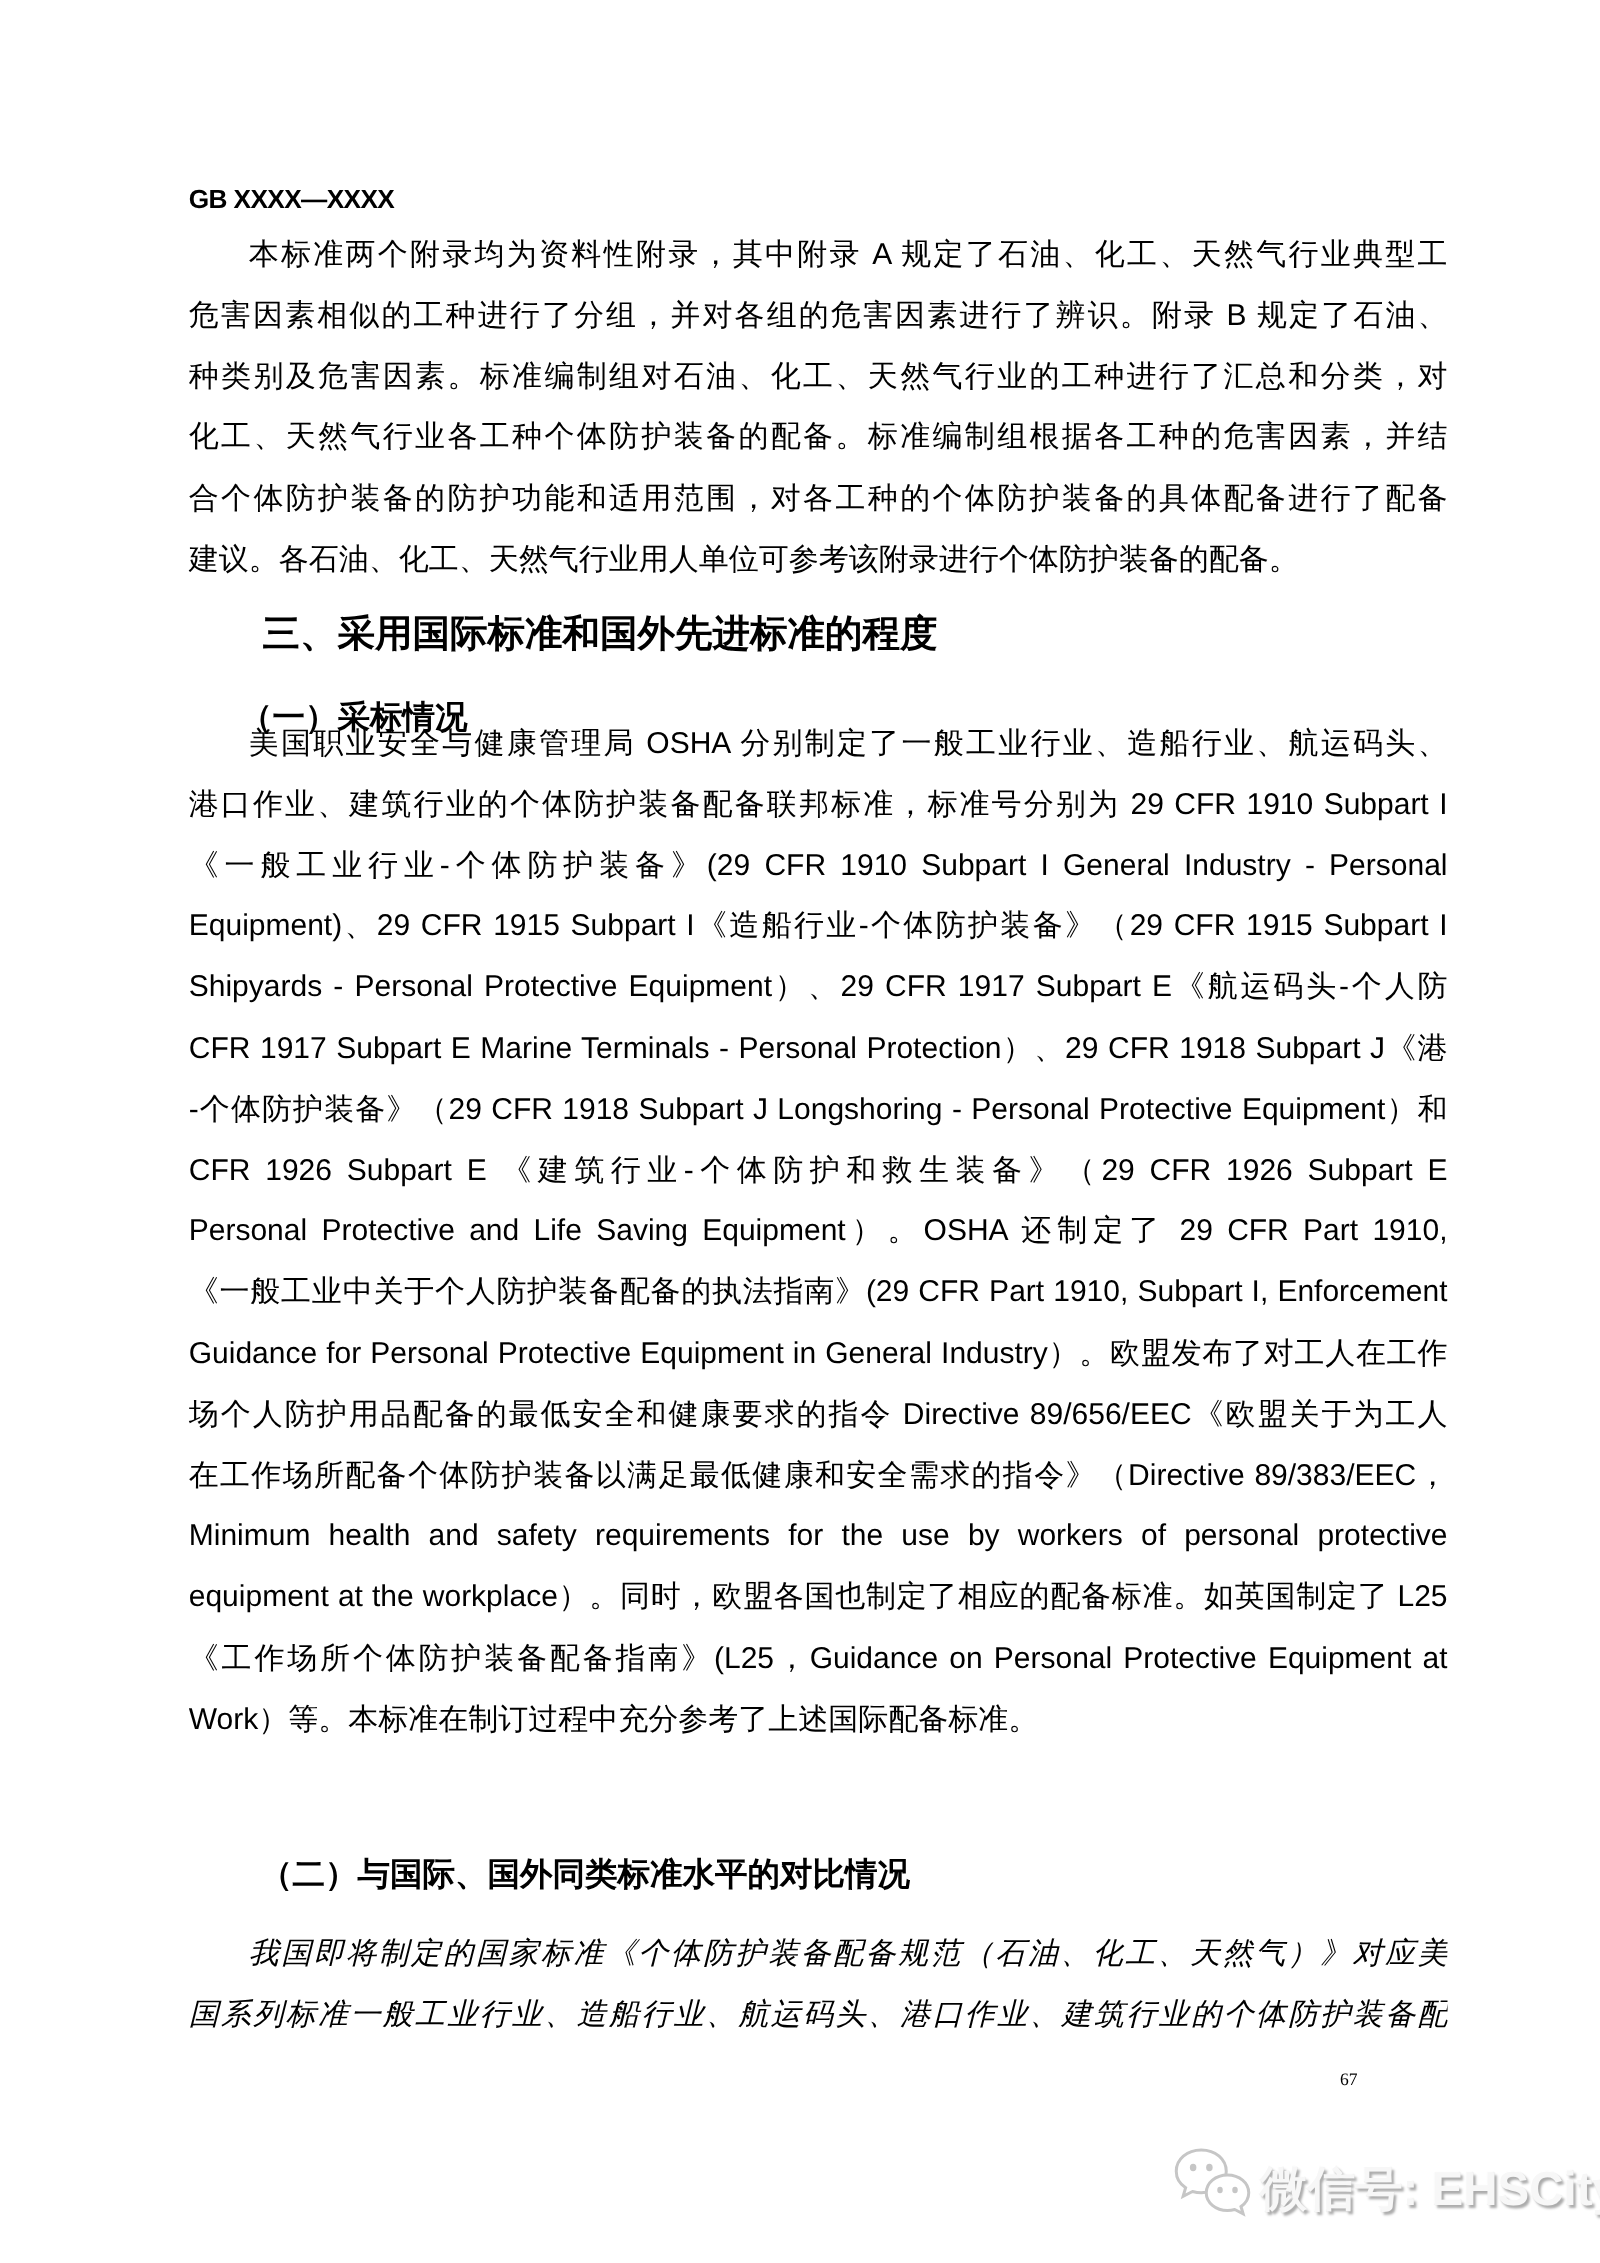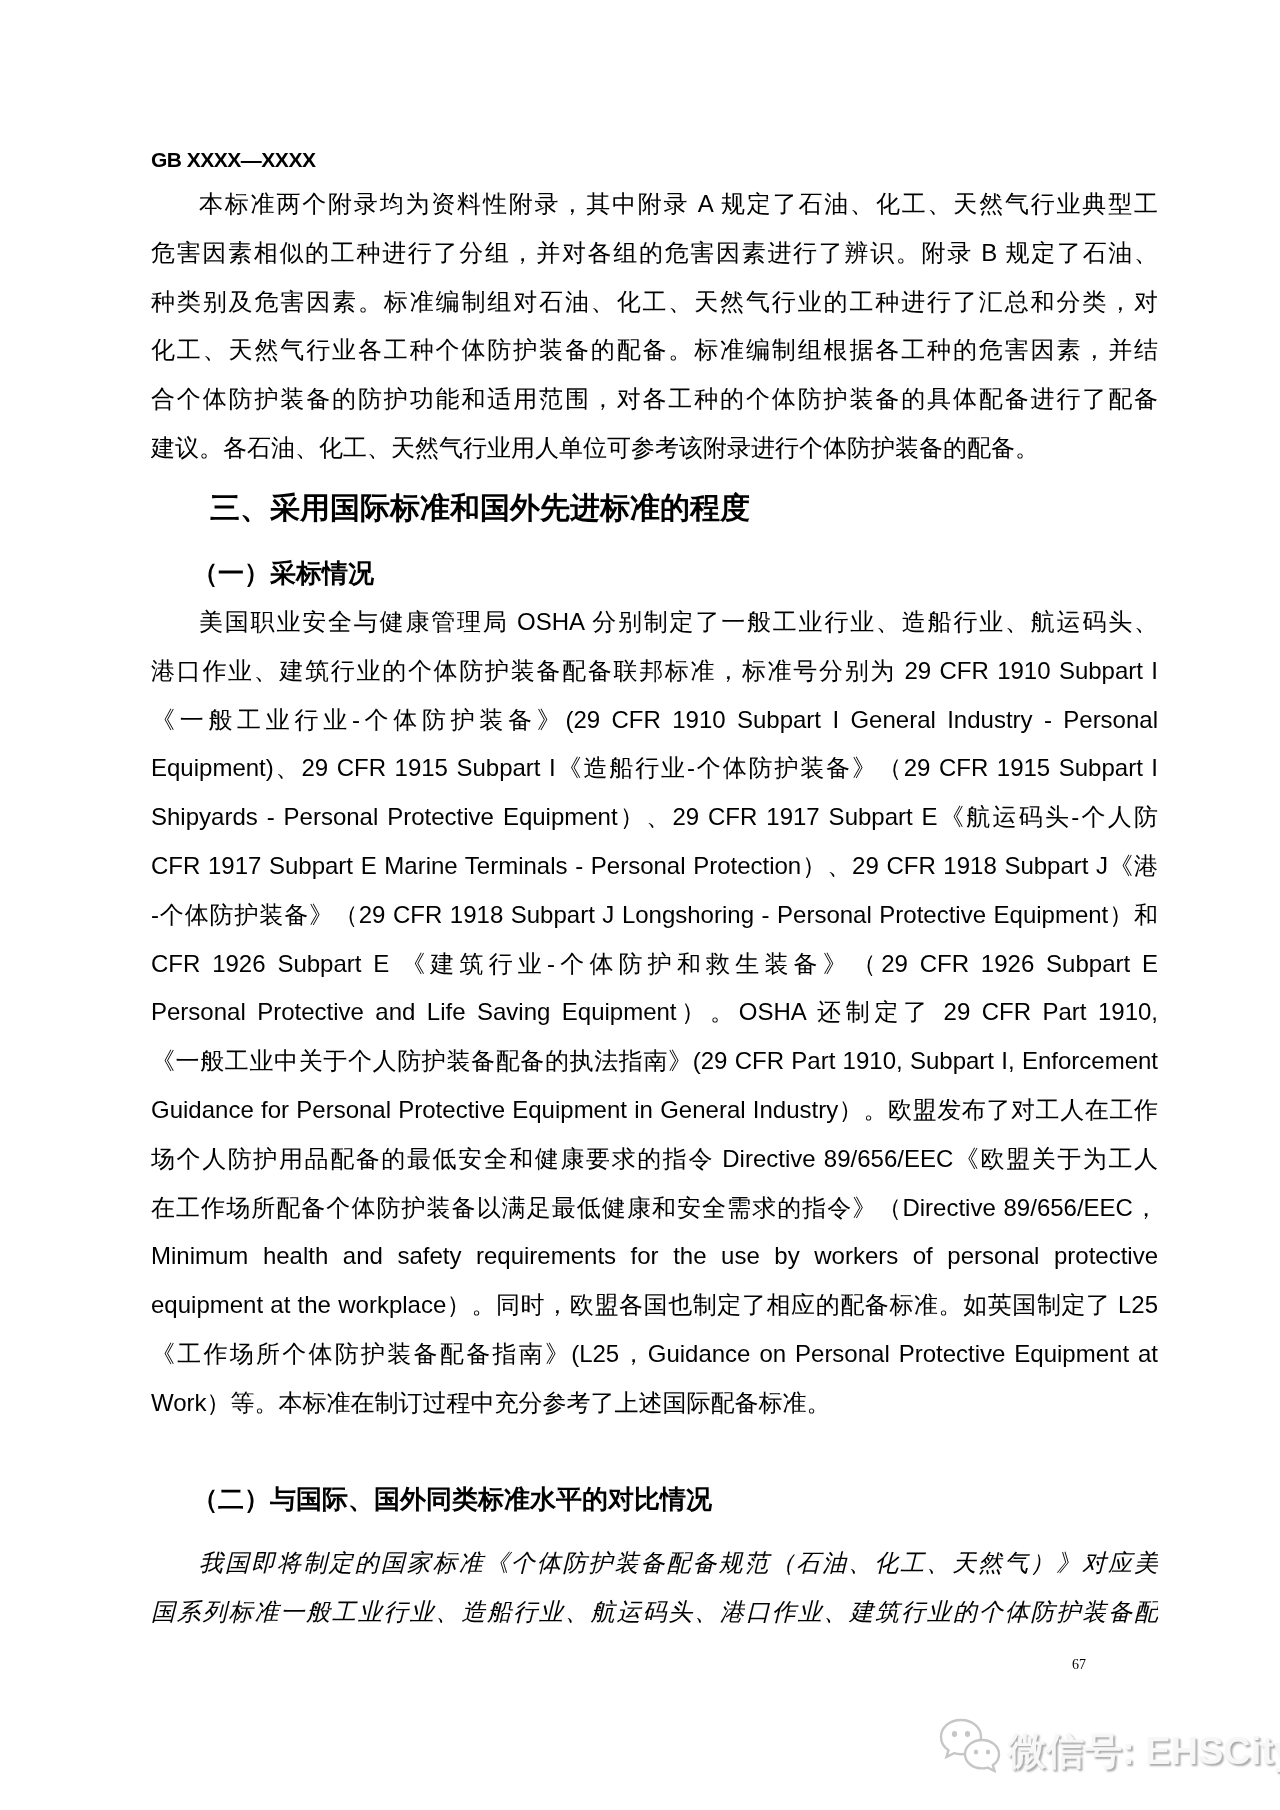--- a/index.html
+++ b/index.html
@@ -12,29 +12,29 @@
     letter-spacing:-0.5px;font-family:"Liberation Sans",sans-serif;
   }
   .para{position:absolute;left:151px;width:1007px;}
   .line{
     height:48.8px;line-height:48.8px;font-size:24px;overflow:hidden;
     text-align:justify;text-align-last:justify;
   }
   .line.first{text-indent:48px;}
   .line.end{text-align-last:left;}
   .p1{top:180px;}
-  .p2{top:598px;}
+  .p2{top:571px;}
   .p3{top:1539px;font-style:italic;}
   .h1{
     position:absolute;left:210px;top:486px;font-size:30px;font-weight:bold;
     line-height:44px;
   }
   .h2{position:absolute;font-size:26px;font-weight:bold;line-height:40px;}
   .h2.sub1{left:192px;top:553px;}
-  .h2.sub2{left:192px;top:1479px;}
+  .h2.sub2{left:208px;top:1479px;}
   .page-number{
     position:absolute;left:1072px;top:1657px;font-size:14px;
     font-family:"Liberation Serif",serif;
   }
   .watermark{
     position:absolute;left:938px;top:1716px;display:flex;align-items:center;
     gap:6px;
   }
   .watermark .wm-text{
     font-size:38px;font-weight:bold;color:#f7f7f7;white-space:nowrap;
@@ -68,21 +68,21 @@
     <div class="line">《一般工业行业-个体防护装备》(29 CFR 1910 Subpart I General Industry - Personal Protective</div>
     <div class="line">Equipment)、29 CFR 1915 Subpart I《造船行业-个体防护装备》（29 CFR 1915 Subpart I</div>
     <div class="line">Shipyards - Personal Protective Equipment）、29 CFR 1917 Subpart E《航运码头-个人防护》（29</div>
     <div class="line">CFR 1917 Subpart E Marine Terminals - Personal Protection）、29 CFR 1918 Subpart J《港口作业</div>
     <div class="line">-个体防护装备》（29 CFR 1918 Subpart J Longshoring - Personal Protective Equipment）和 29</div>
     <div class="line">CFR 1926 Subpart E 《建筑行业-个体防护和救生装备》（29 CFR 1926 Subpart E Construction -</div>
     <div class="line">Personal Protective and Life Saving Equipment）。OSHA 还制定了 29 CFR Part 1910, Subpart I</div>
     <div class="line">《一般工业中关于个人防护装备配备的执法指南》(29 CFR Part 1910, Subpart I, Enforcement</div>
     <div class="line">Guidance for Personal Protective Equipment in General Industry）。欧盟发布了对工人在工作现</div>
     <div class="line">场个人防护用品配备的最低安全和健康要求的指令 Directive 89/656/EEC《欧盟关于为工人</div>
-    <div class="line">在工作场所配备个体防护装备以满足最低健康和安全需求的指令》（Directive 89/656/EEC，</div>
+    <div class="line">在工作场所配备个体防护装备以满足最低健康和安全需求的指令》（Directive 89/383/EEC，</div>
     <div class="line">Minimum health and safety requirements for the use by workers of personal protective</div>
     <div class="line">equipment at the workplace）。同时，欧盟各国也制定了相应的配备标准。如英国制定了 L25</div>
     <div class="line">《工作场所个体防护装备配备指南》(L25，Guidance on Personal Protective Equipment at</div>
     <div class="line end">Work）等。本标准在制订过程中充分参考了上述国际配备标准。</div>
   </div>
 
   <div class="h2 sub2">（二）与国际、国外同类标准水平的对比情况</div>
 
   <div class="para p3">
     <div class="line first">我国即将制定的国家标准《个体防护装备配备规范（石油、化工、天然气）》对应美</div>

